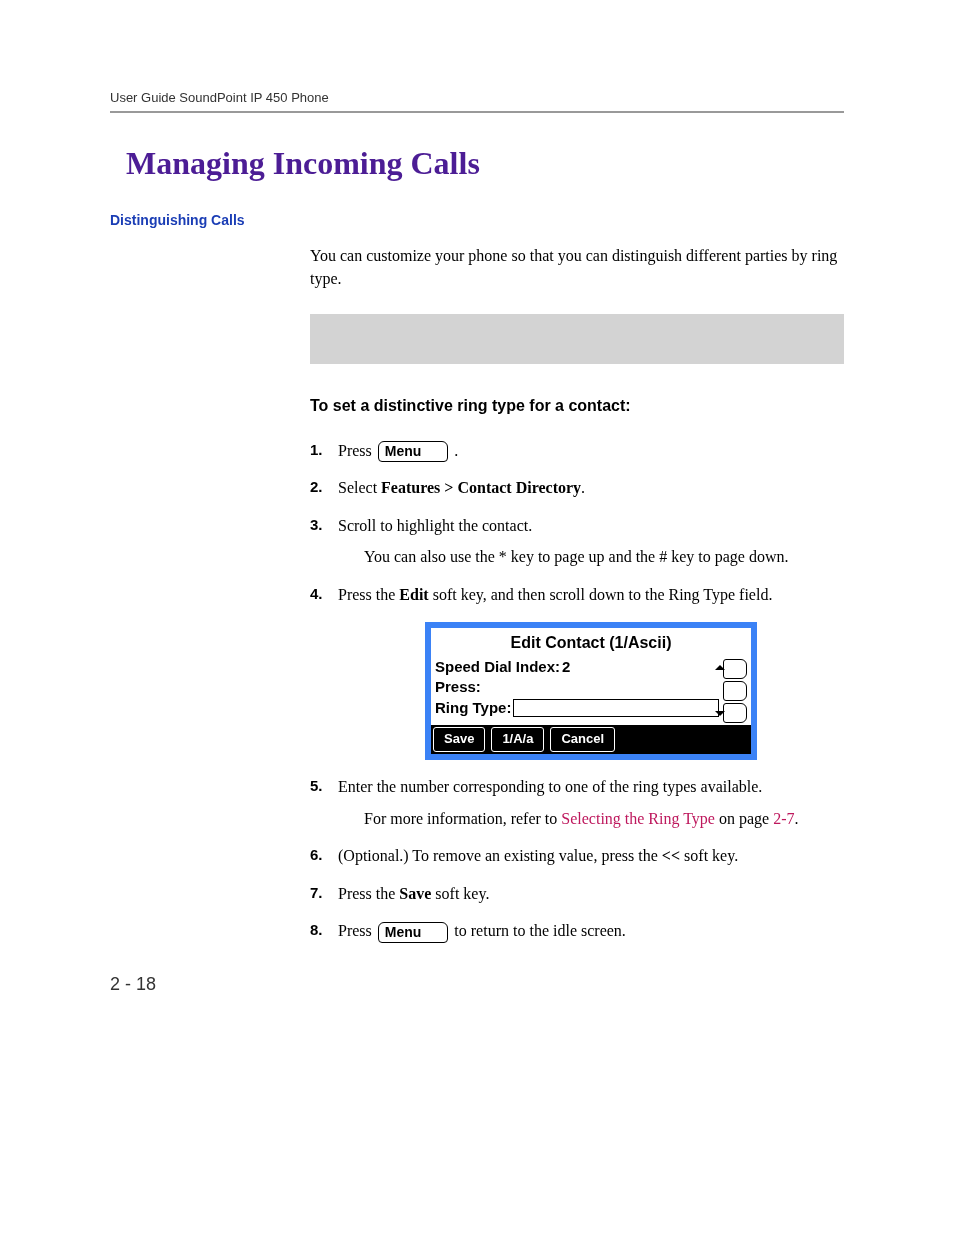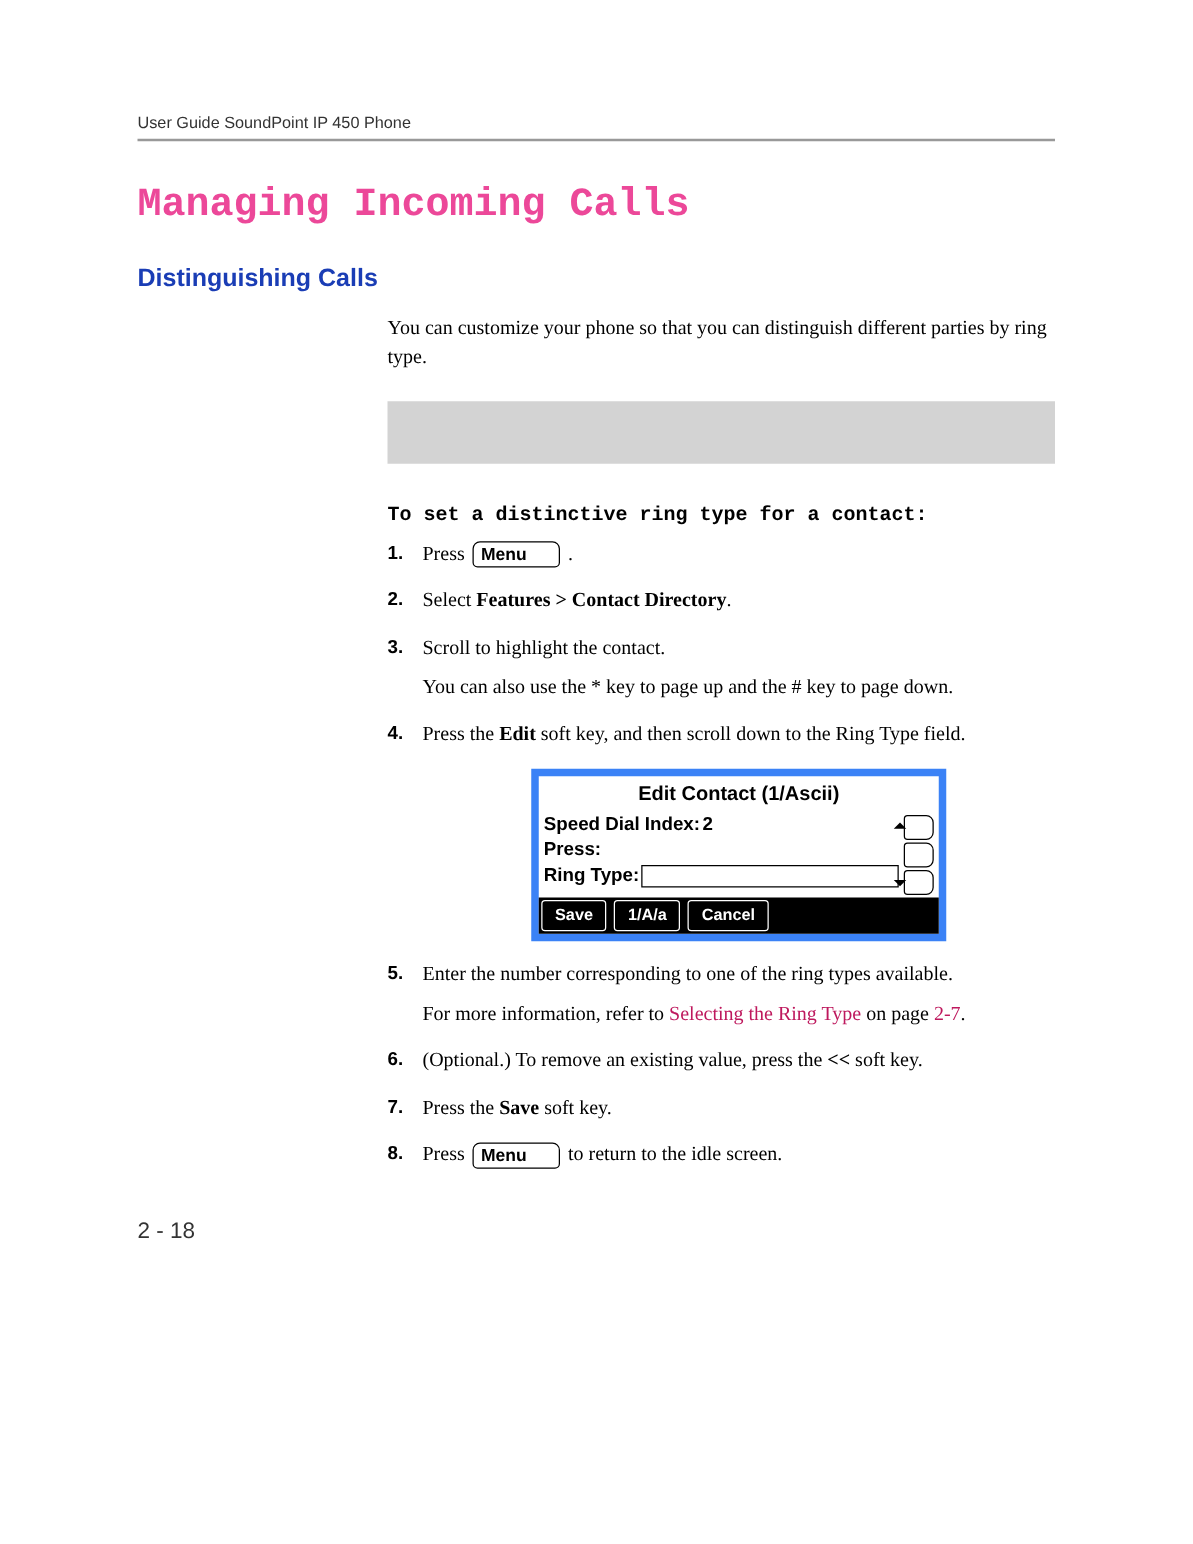--- a/index.html
+++ b/index.html
@@ -20,49 +20,49 @@
     font-family: "Futura", "Century Gothic", "Trebuchet MS", Arial, sans-serif;
     font-size: 13px;
     color: #333;
     padding-bottom: 6px;
   }
   .rule {
     border-top: 2px solid #999;
     margin-bottom: 32px;
   }
   h1.section-title {
-    font-family: Liberation Mono, monospace;
-    font-weight: bold;
-    color: #ec4899;
+    font-family: Liberation Serif, serif;
+    font-weight: bold;
+    color: #4c1d95;
     font-size: 32px;
-    margin: 0 0 18px 0;
+    margin: 0 0 18px 16px;
   }
   h2.subsection-title {
     font-family: "Futura", "Century Gothic", "Trebuchet MS", Arial, sans-serif;
     font-weight: 600;
     color: #1a3db5;
-    font-size: 20px;
+    font-size: 14px;
     margin: 30px 0 16px 0;
   }
   .body-block {
     margin-left: 200px;
     font-size: 16px;
     line-height: 1.45;
   }
   .body-block.intro { margin-bottom: 10px; }
   .note-box {
     background: #d3d3d3;
     height: 50px;
     margin: 24px 0 30px 0;
   }
   .proc-head {
-    font-family: Liberation Mono, monospace;
+    font-family: Liberation Sans, sans-serif;
     font-weight: bold;
     font-size: 16px;
-    margin-bottom: 6px;
+    margin-bottom: 20px;
   }
   ol.steps {
     list-style: none;
     padding: 0;
     margin: 0;
     counter-reset: step;
   }
   ol.steps > li {
     counter-increment: step;
     position: relative;
@@ -88,20 +88,21 @@
     font-family: Arial, Helvetica, sans-serif;
     font-weight: bold;
     font-size: 14px;
     line-height: 18px;
     background: #fff;
     margin: 0 2px;
   }
   .substep {
     margin-top: 6px;
     margin-bottom: 4px;
+    margin-left: 26px;
   }
   .link { color: #be185d; }
   .bold { font-weight: bold; }
 
   
   .phone-screen {
     width: 320px;
     margin: 14px auto 14px auto;
     border: 6px solid #3b82f6;
     background: #fff;

